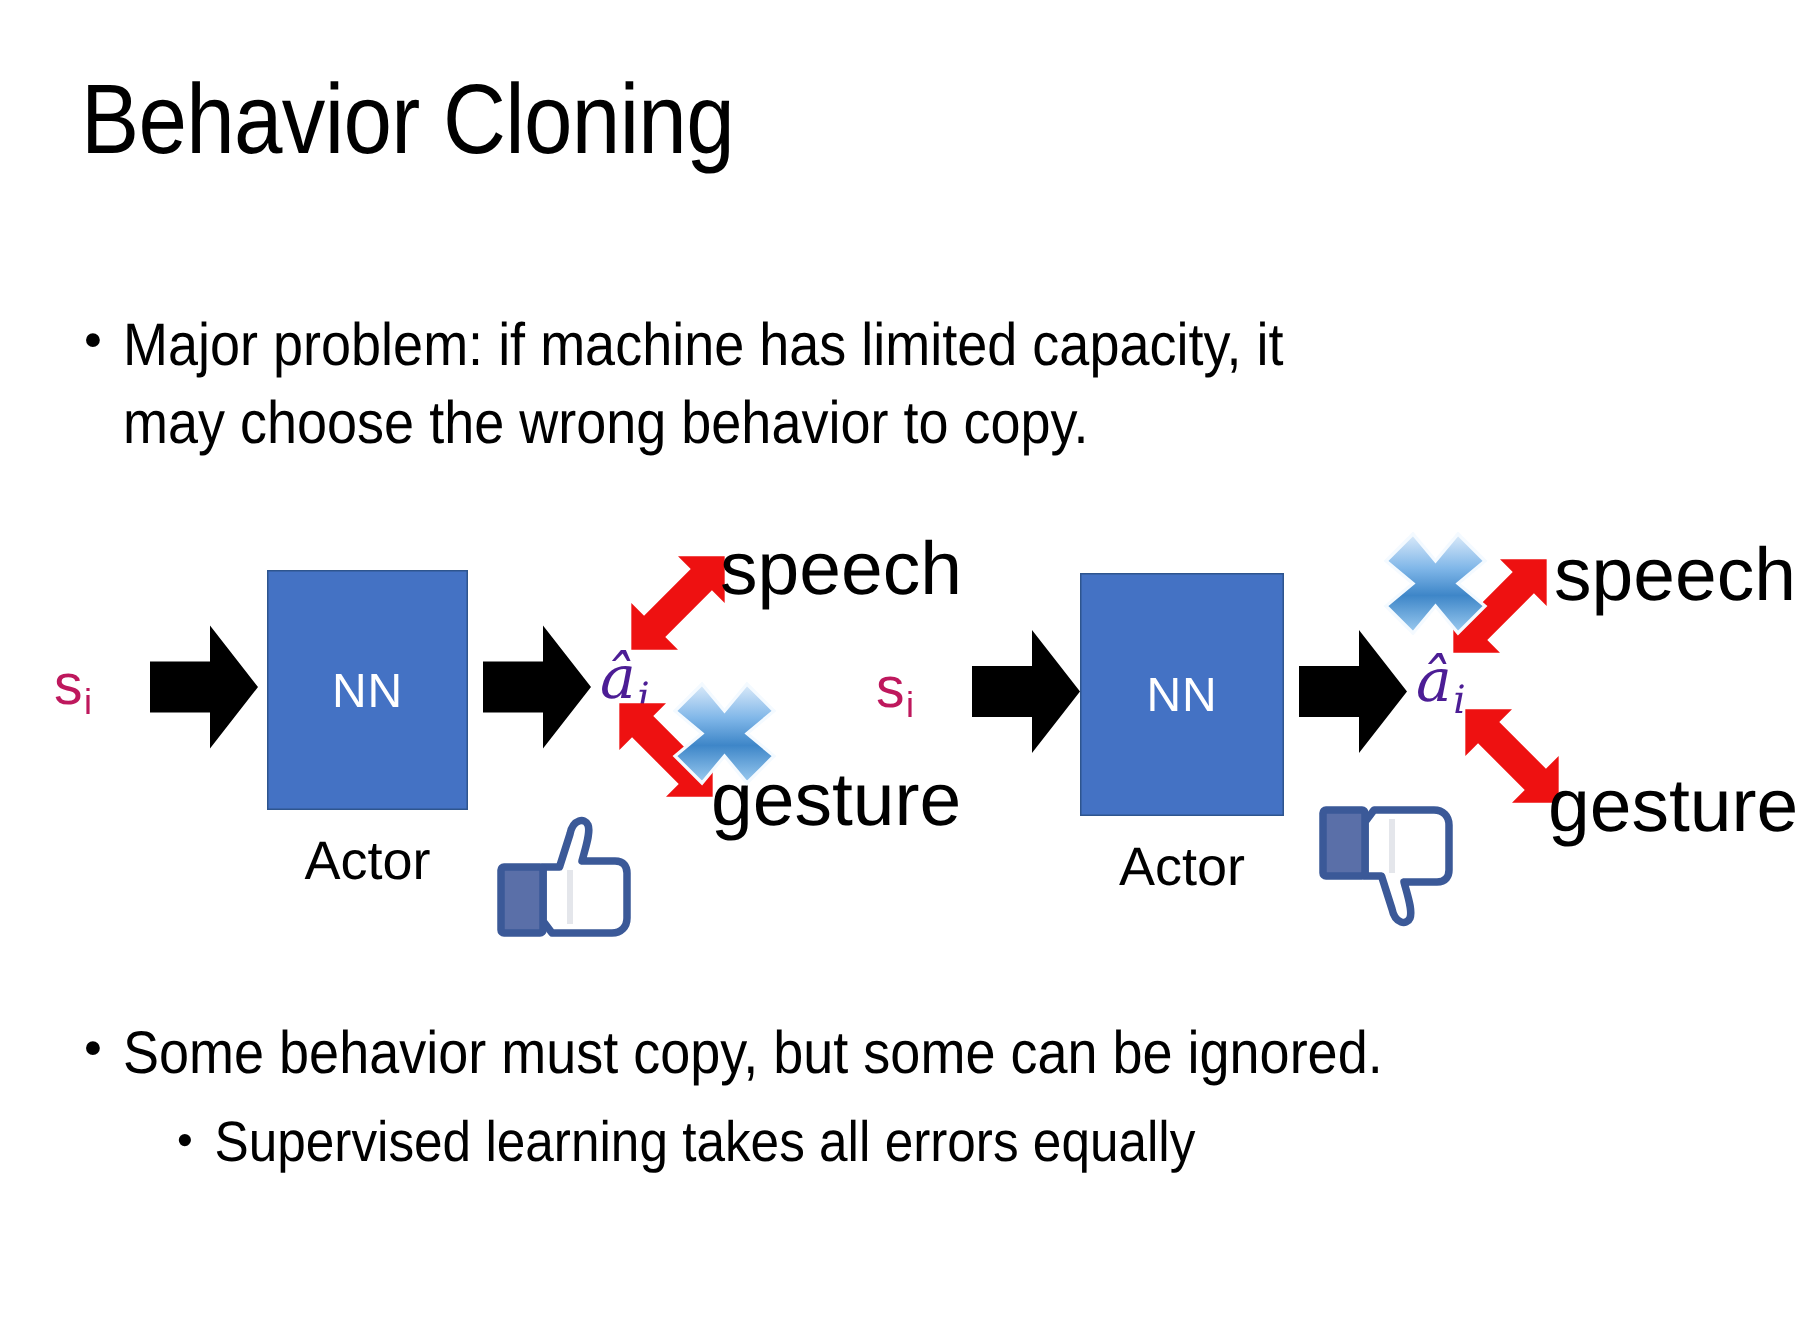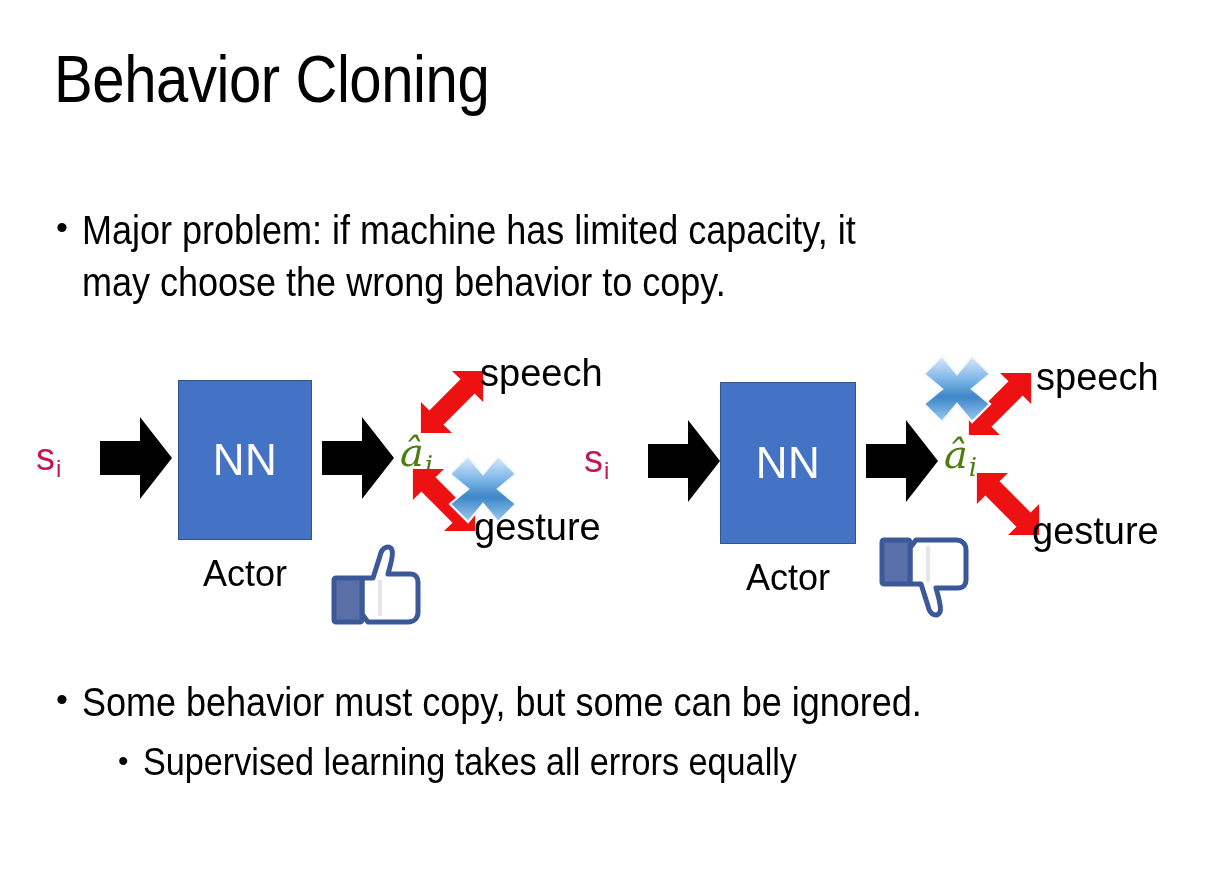--- a/index.html
+++ b/index.html
@@ -111,62 +111,62 @@
     position: absolute;
     background: #4472C4;
     border: 1.5px solid #2E558E;
     box-sizing: border-box;
     display: flex;
     align-items: center;
     justify-content: center;
   }
   .nn-box .nn-label {
     color: #ffffff;
-    font-size: 44px;
+    font-size: 32px;
     line-height: 1;
     letter-spacing: 0.5px;
   }
 
   
   .actor-label {
     position: absolute;
     font-size: 36px;
     line-height: 1;
     color: #000000;
     text-align: center;
   }
 
   
   .action-label {
     position: absolute;
     font-family: "DejaVu Serif", serif;
     font-style: italic;
     font-size: 40px;
     line-height: 1;
-    color: #4d7c0f;
+    color: #4c1d95;
     white-space: nowrap;
   }
   .action-label .sub {
     font-size: 26px;
     vertical-align: -0.3em;
     margin-left: 1px;
   }
 
   
   .red-arrow {
     position: absolute;
     width: 104px;
     height: 104px;
   }
   .red-arrow svg { display: block; width: 100%; height: 100%; }
 
   
   .branch-label {
     position: absolute;
-    font-size: 38px;
+    font-size: 50px;
     line-height: 1;
     color: #000000;
     white-space: nowrap;
   }
 
   
   .x-mark {
     position: absolute;
     width: 74px;
     height: 74px;

